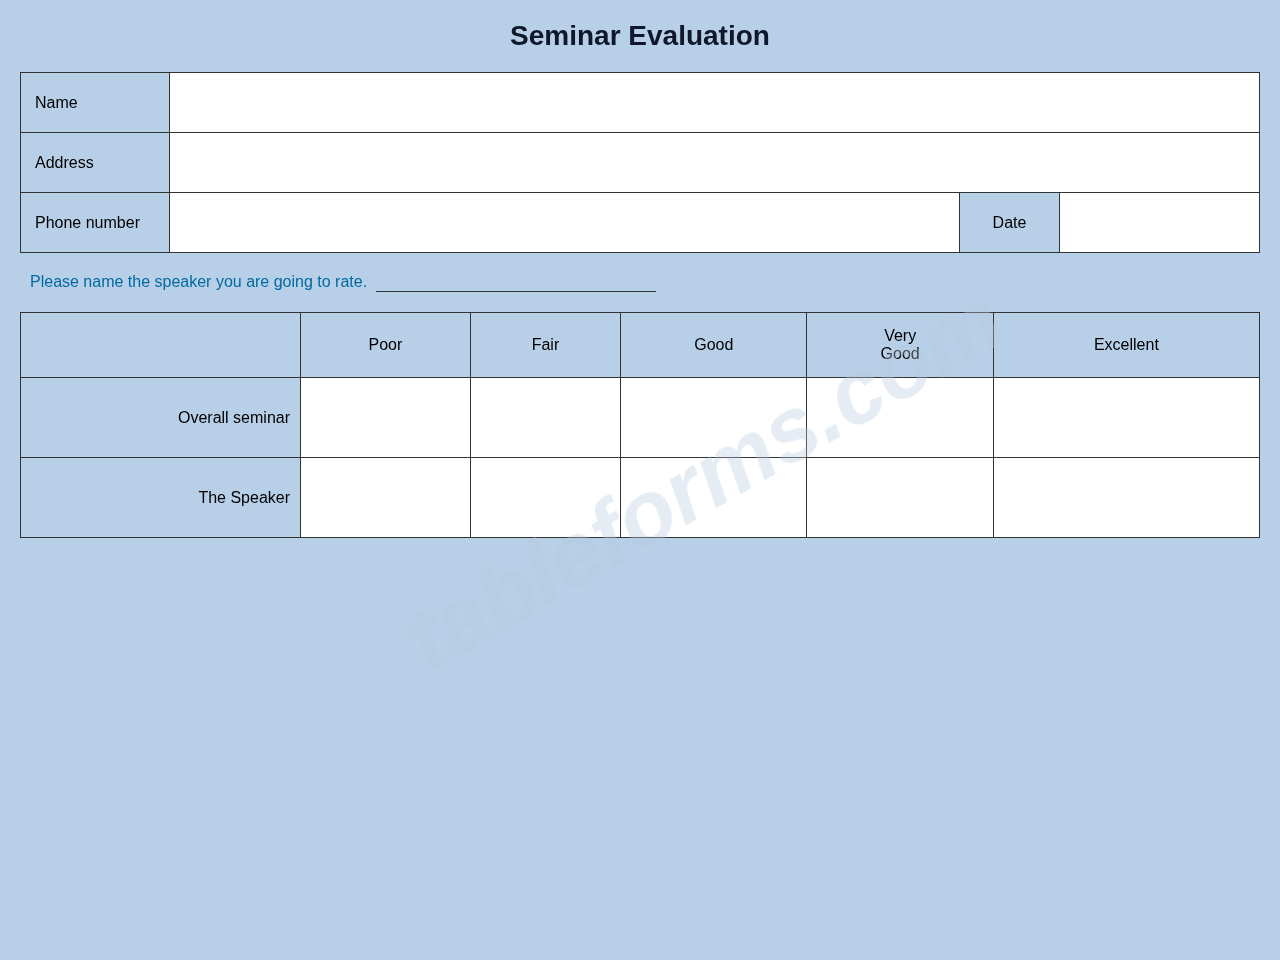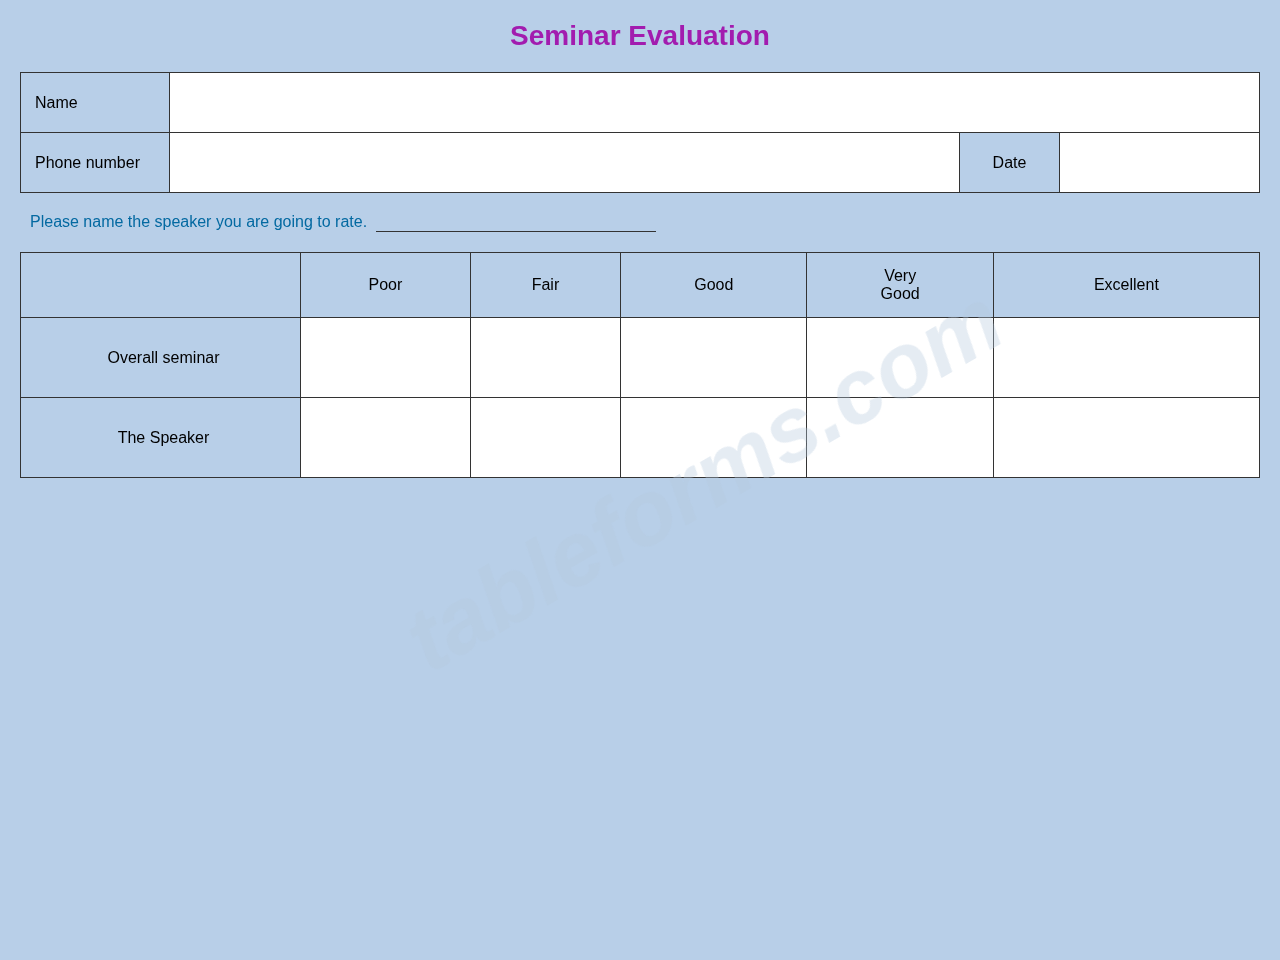--- a/index.html
+++ b/index.html
@@ -15,21 +15,21 @@
       padding: 20px;
       width: 1280px;
       min-height: 960px;
     }
 
     .page-title {
       text-align: center;
       font-size: 28px;
       font-weight: bold;
       margin-bottom: 20px;
-      color: #a21caf;
+      color: #0f172a;
     }
 
     .info-table {
       width: 100%;
       border-collapse: collapse;
       margin-bottom: 20px;
       background-color: #b8cfe8;
     }
 
     .info-table td {
@@ -87,21 +87,21 @@
     }
 
     .rating-table td, .rating-table th {
       border: 1px solid #333;
       padding: 14px 10px;
       text-align: center;
       vertical-align: middle;
     }
 
     .rating-table .row-label {
-      text-align: center;
+      text-align: right;
       padding-left: 16px;
       background-color: #b8cfe8;
       width: 280px;
     }
 
     .rating-table .header-row td {
       background-color: #b8cfe8;
       font-size: 16px;
     }
 
@@ -135,20 +135,26 @@
 <table class="info-table">
   <tbody>
 
     <tr>
       <td class="label-cell">Name</td>
       <td class="input-cell" colspan="3">
         <input type="text" style="width: 100%; border: none; outline: none; font-size: 16px; height: 100%; background: transparent;">
       </td>
     </tr>
 
+    <tr>
+      <td class="label-cell">Address</td>
+      <td class="input-cell" colspan="3">
+        <input type="text" style="width: 100%; border: none; outline: none; font-size: 16px; height: 100%; background: transparent;">
+      </td>
+    </tr>
 
     <tr>
       <td class="label-cell">Phone number</td>
       <td class="input-cell" style="background:#fff;">
         <input type="text" style="width: 100%; border: none; outline: none; font-size: 16px; height: 100%; background: transparent;">
       </td>
       <td class="date-label-cell">Date</td>
       <td class="date-input-cell" style="background:#fff;">
         <input type="text" style="width: 100%; border: none; outline: none; font-size: 16px; height: 100%; background: transparent;">
       </td>

